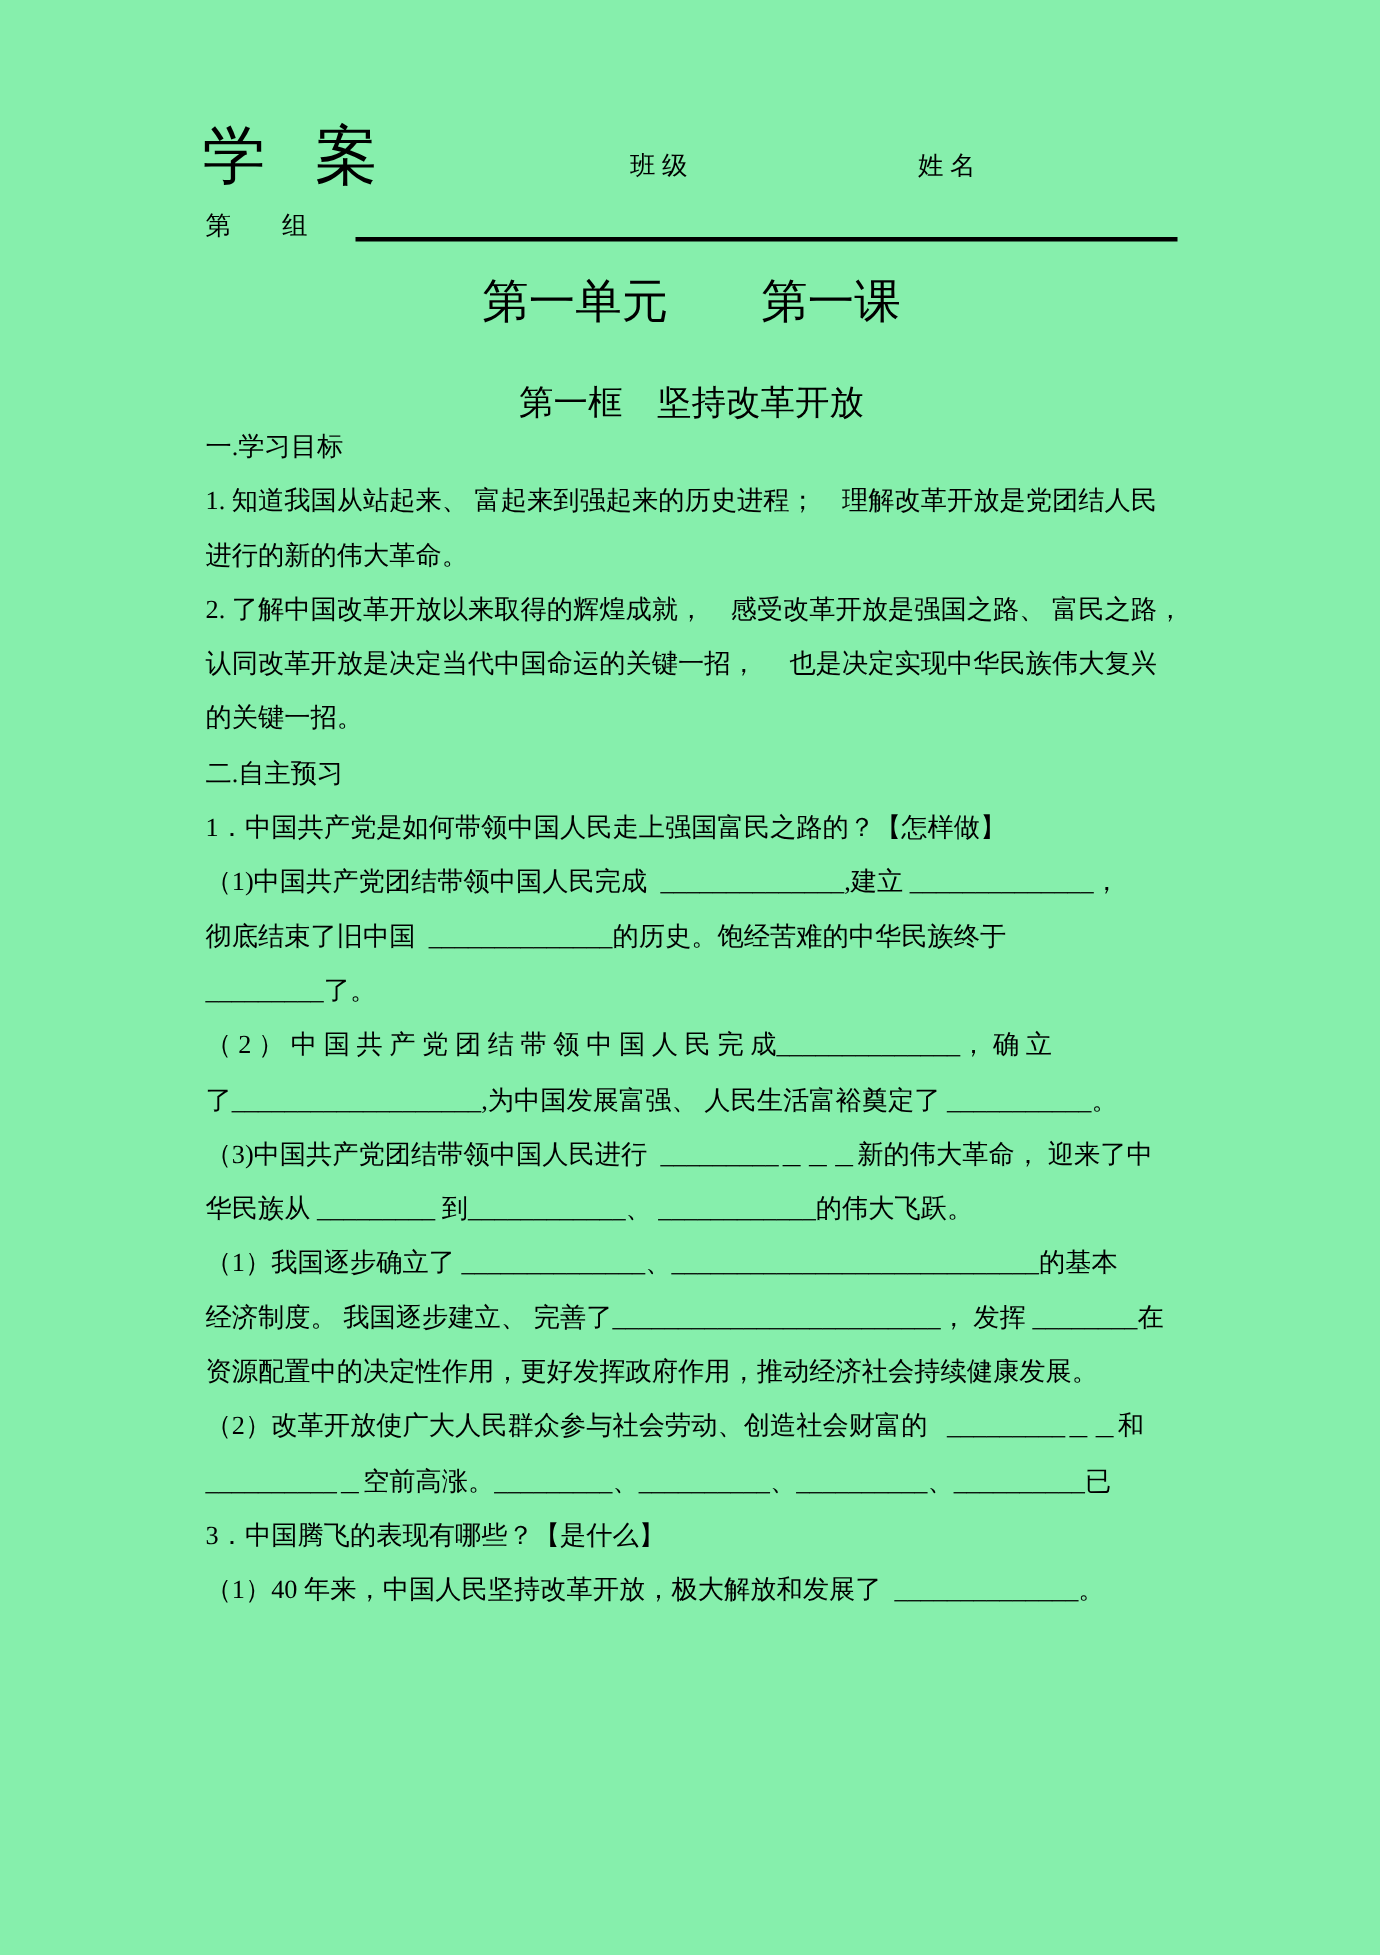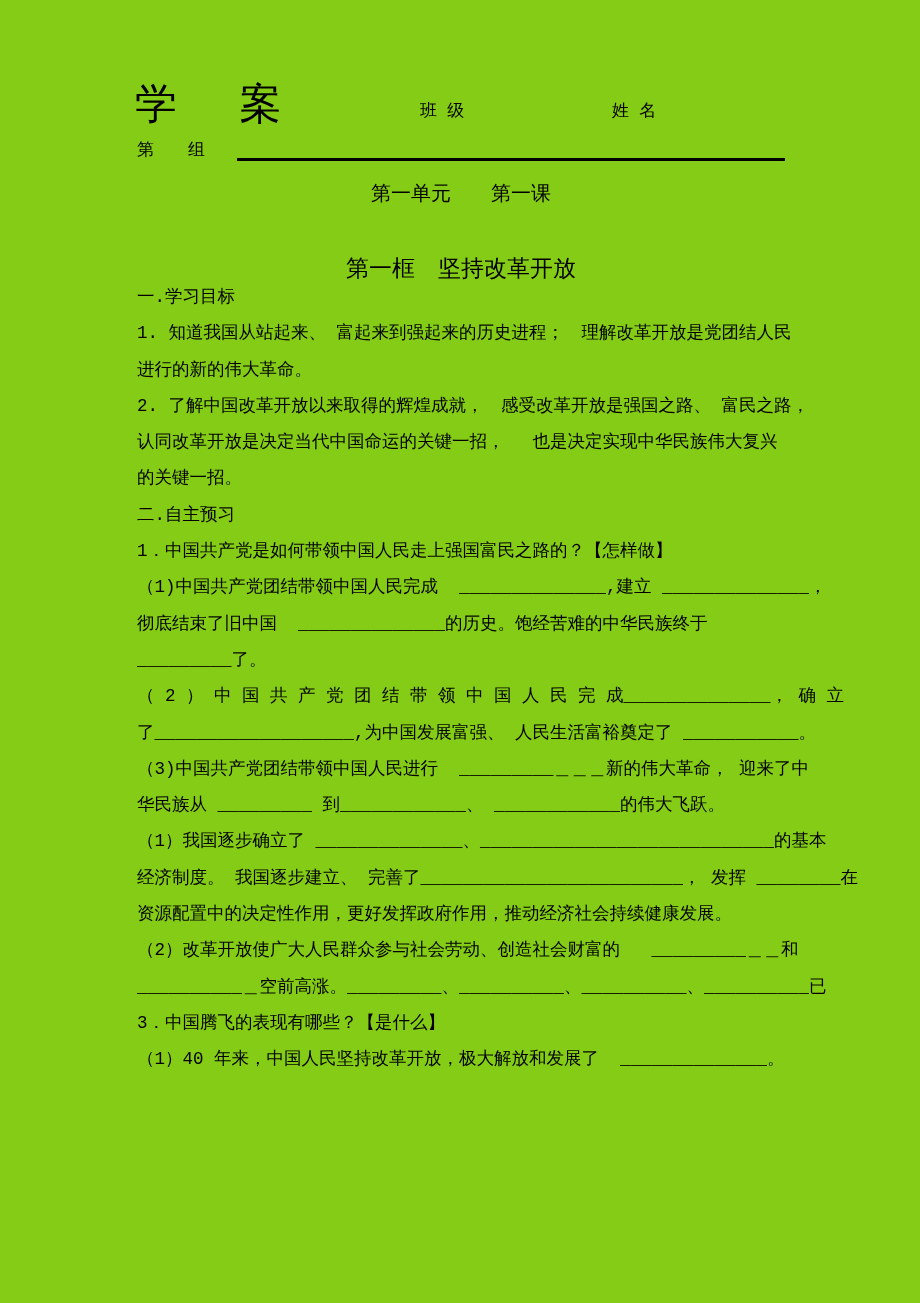--- a/index.html
+++ b/index.html
@@ -1,23 +1,23 @@
 <!DOCTYPE html>
 <html><head>
 <meta charset="utf-8">
 <style>
   * { margin:0; padding:0; box-sizing:border-box; }
   html, body { background:#ffffff; }
   .page {
     position:relative;
     width:920px;
     height:1303px;
-    background:#84cc16;
+    background:#86efac;
     color:#000000;
-    font-family:Liberation Mono, monospace;
+    font-family:Liberation Serif, serif;
     overflow:hidden;
   }
   .doc-title {
     position:absolute;
     left:135px;
     top:76px;
     font-size:42px;
     letter-spacing:4px;
     white-space:pre;
   }
@@ -56,21 +56,21 @@
     margin-bottom:3px;
     height:10px;
   }
   .heading {
     position:absolute;
     left:137px;
     width:648px;
     text-align:center;
     white-space:pre;
   }
-  .heading.unit   { top:180px; font-size:20px; }
+  .heading.unit   { top:180px; font-size:31px; }
   .heading.lesson { top:229px; font-size:23px;margin-top:24px; }
   .body {
     position:absolute;
     left:137px;
     top:279px;
     width:670px;
     font-size:17.5px;
   }
   .body .line {
     height:36.3px;

